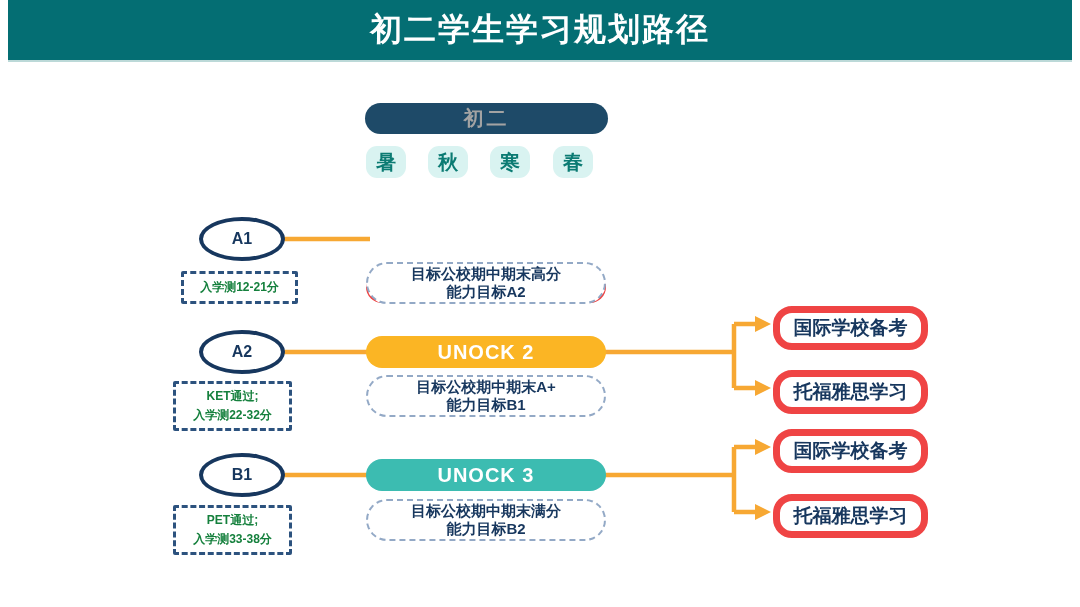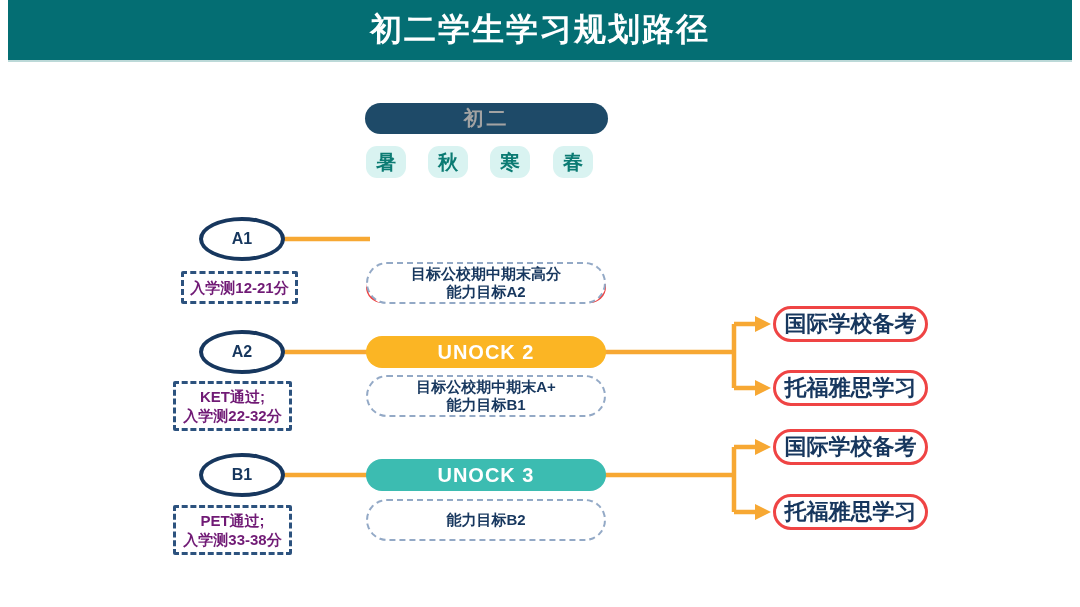--- a/index.html
+++ b/index.html
@@ -38,21 +38,21 @@
     background:#ffffff; border:4px solid #17375e; border-radius:50%;
     display:flex; align-items:center; justify-content:center;
     color:#17375e; font-size:16px; font-weight:bold; box-sizing:border-box;
     z-index:2;
   }
 
   
   .req-box {
     position:absolute; border:3px dashed #2c527e; box-sizing:border-box;
     display:flex; flex-direction:column; align-items:center; justify-content:center;
-    color:#701a75; font-size:15px; font-weight:bold; line-height:19px;
+    color:#15803d; font-size:12px; font-weight:bold; line-height:19px;
     text-align:left; background:#ffffff; z-index:2; border-radius:2px;
   }
 
   
   .unlock-pill {
     position:absolute; left:366px; width:240px; height:32px; border-radius:16px;
     display:flex; align-items:center; justify-content:center;
     color:#ffffff; font-size:20px; font-weight:bold; letter-spacing:1px; z-index:2;
   }
   .unlock-1 { background:#ef4444;margin-top:48px; }
@@ -63,24 +63,24 @@
   .goal-box {
     position:absolute; left:366px; width:240px; height:42px;
     border:2px dashed #93a9c6; border-radius:21px; box-sizing:border-box;
     display:flex; flex-direction:column; align-items:center; justify-content:center;
     color:#17375e; font-size:15px; font-weight:bold; line-height:18px;
     text-align:center; background:#ffffff; z-index:2;
   }
 
   
   .branch-pill {
-    position:absolute; left:773px; width:155px; height:36px;
-    background:#ffffff; border:3px solid #ef4444; border-radius:19px;
+    position:absolute; left:773px; width:155px; height:44px;
+    background:#ffffff; border:7px solid #ef4444; border-radius:19px;
     box-sizing:border-box; display:flex; align-items:center; justify-content:center;
-    color:#17375e; font-size:22px; font-weight:bold; z-index:2;
+    color:#17375e; font-size:19px; font-weight:bold; z-index:2;
   }
 
   .connector-layer { position:absolute; left:0; top:0; width:1080px; height:607px; z-index:1; }
 </style>
 </head>
 <body>
 
 <div class="canvas">
 
   <div class="header">
@@ -131,20 +131,21 @@
     <span>能力目标B1</span>
   </div>
 
   <div class="level-oval" style="top:453px;">B1</div>
   <div class="req-box" style="left:173px; top:505px; width:119px; height:50px;">
     <span>PET通过;</span>
     <span>入学测33-38分</span>
   </div>
   <div class="unlock-pill unlock-3" style="top:459px;">UNOCK 3</div>
   <div class="goal-box" style="top:499px;">
+    <span>目标公校期中期末满分</span>
     <span>能力目标B2</span>
   </div>
 
   <div class="branch-pill" style="top:306px;">国际学校备考</div>
   <div class="branch-pill" style="top:370px;">托福雅思学习</div>
 
   <div class="branch-pill" style="top:429px;">国际学校备考</div>
   <div class="branch-pill" style="top:494px;">托福雅思学习</div>
 
 </div>

